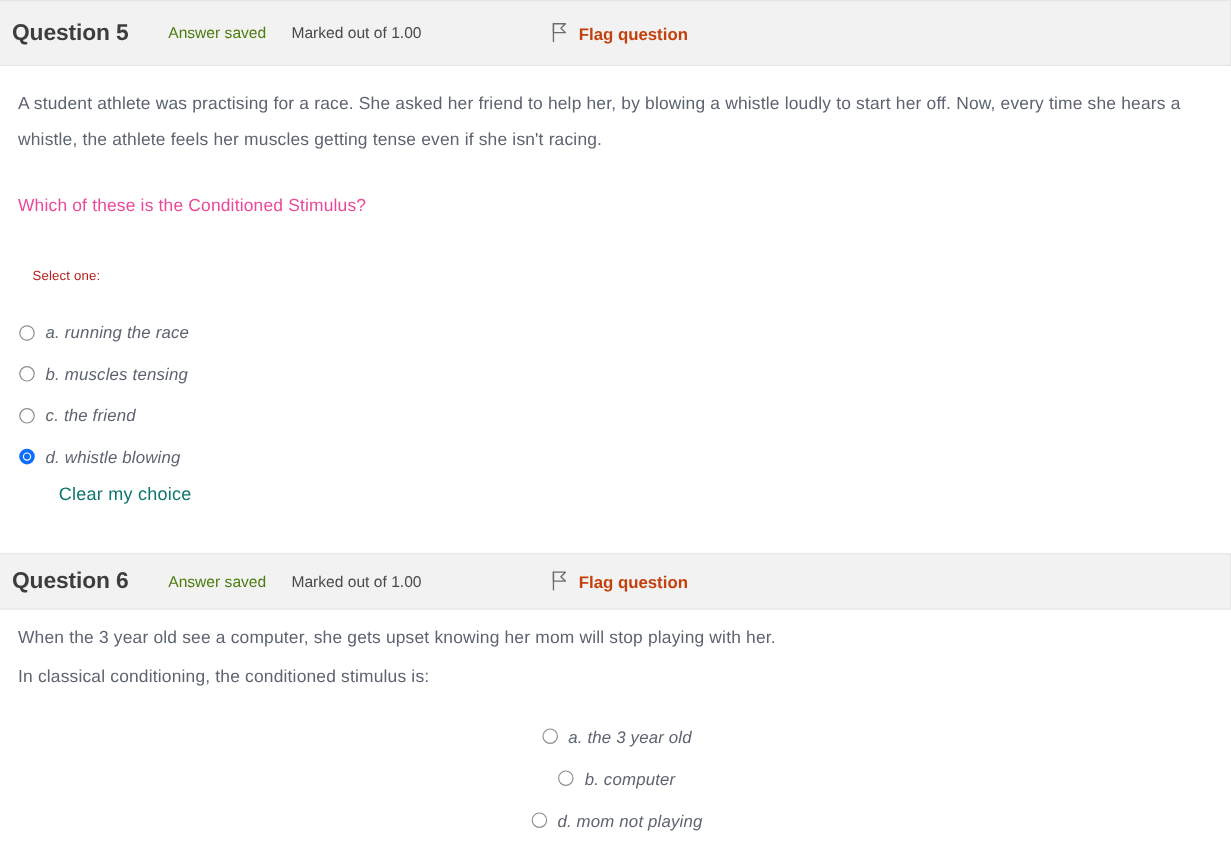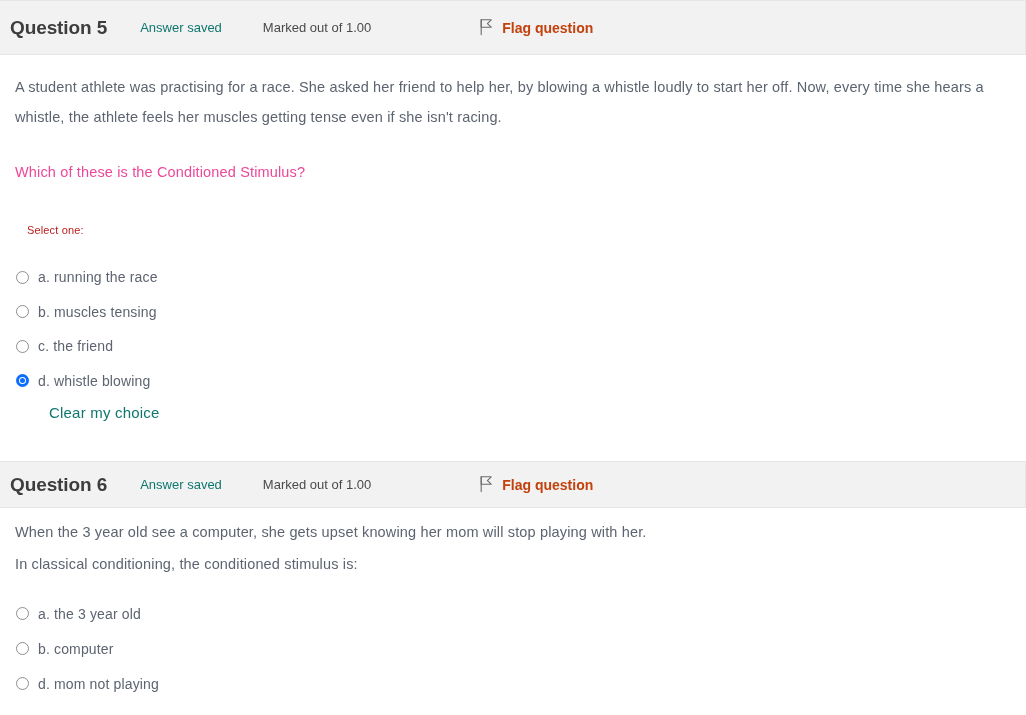--- a/index.html
+++ b/index.html
@@ -44,23 +44,23 @@
     font-size: 19px;
     font-weight: bold;
     color: #3d3d3d;
     letter-spacing: -0.1px;
     white-space: nowrap;
     margin-right: 33px;
     font-family: "Liberation Sans", sans-serif;
   }
   .q-state {
     font-size: 13px;
-    color: #0f766e;
-    white-space: nowrap;
-    margin-right: 41px;
+    color: #4d7c0f;
+    white-space: nowrap;
+    margin-right: 21px;
   }
   .q-grade {
     font-size: 13px;
     color: #4a4a4a;
     white-space: nowrap;
     margin-right: 0;
   }
   .q-flag {
     display: flex;
     align-items: center;
@@ -117,29 +117,31 @@
     color: #b91c1c;
     letter-spacing: 0.15px;
     margin: 12px;
     padding-top: 32px;
   }
 
   .answers {
     margin: 0;
     padding: 0;
     list-style: none;
+    font-style: italic;
   }
   .answer {
     display: flex;
     align-items: center;
     height: 34.5px;
     cursor: pointer;
   }
   .answers.q6 .answer {
     height: 35px;
+    justify-content: center;
   }
   .answers {
     padding-top: 12px;
   }
   .answers.q6 {
     padding-top: 21px;
   }
 
   .radio {
     width: 13px;

